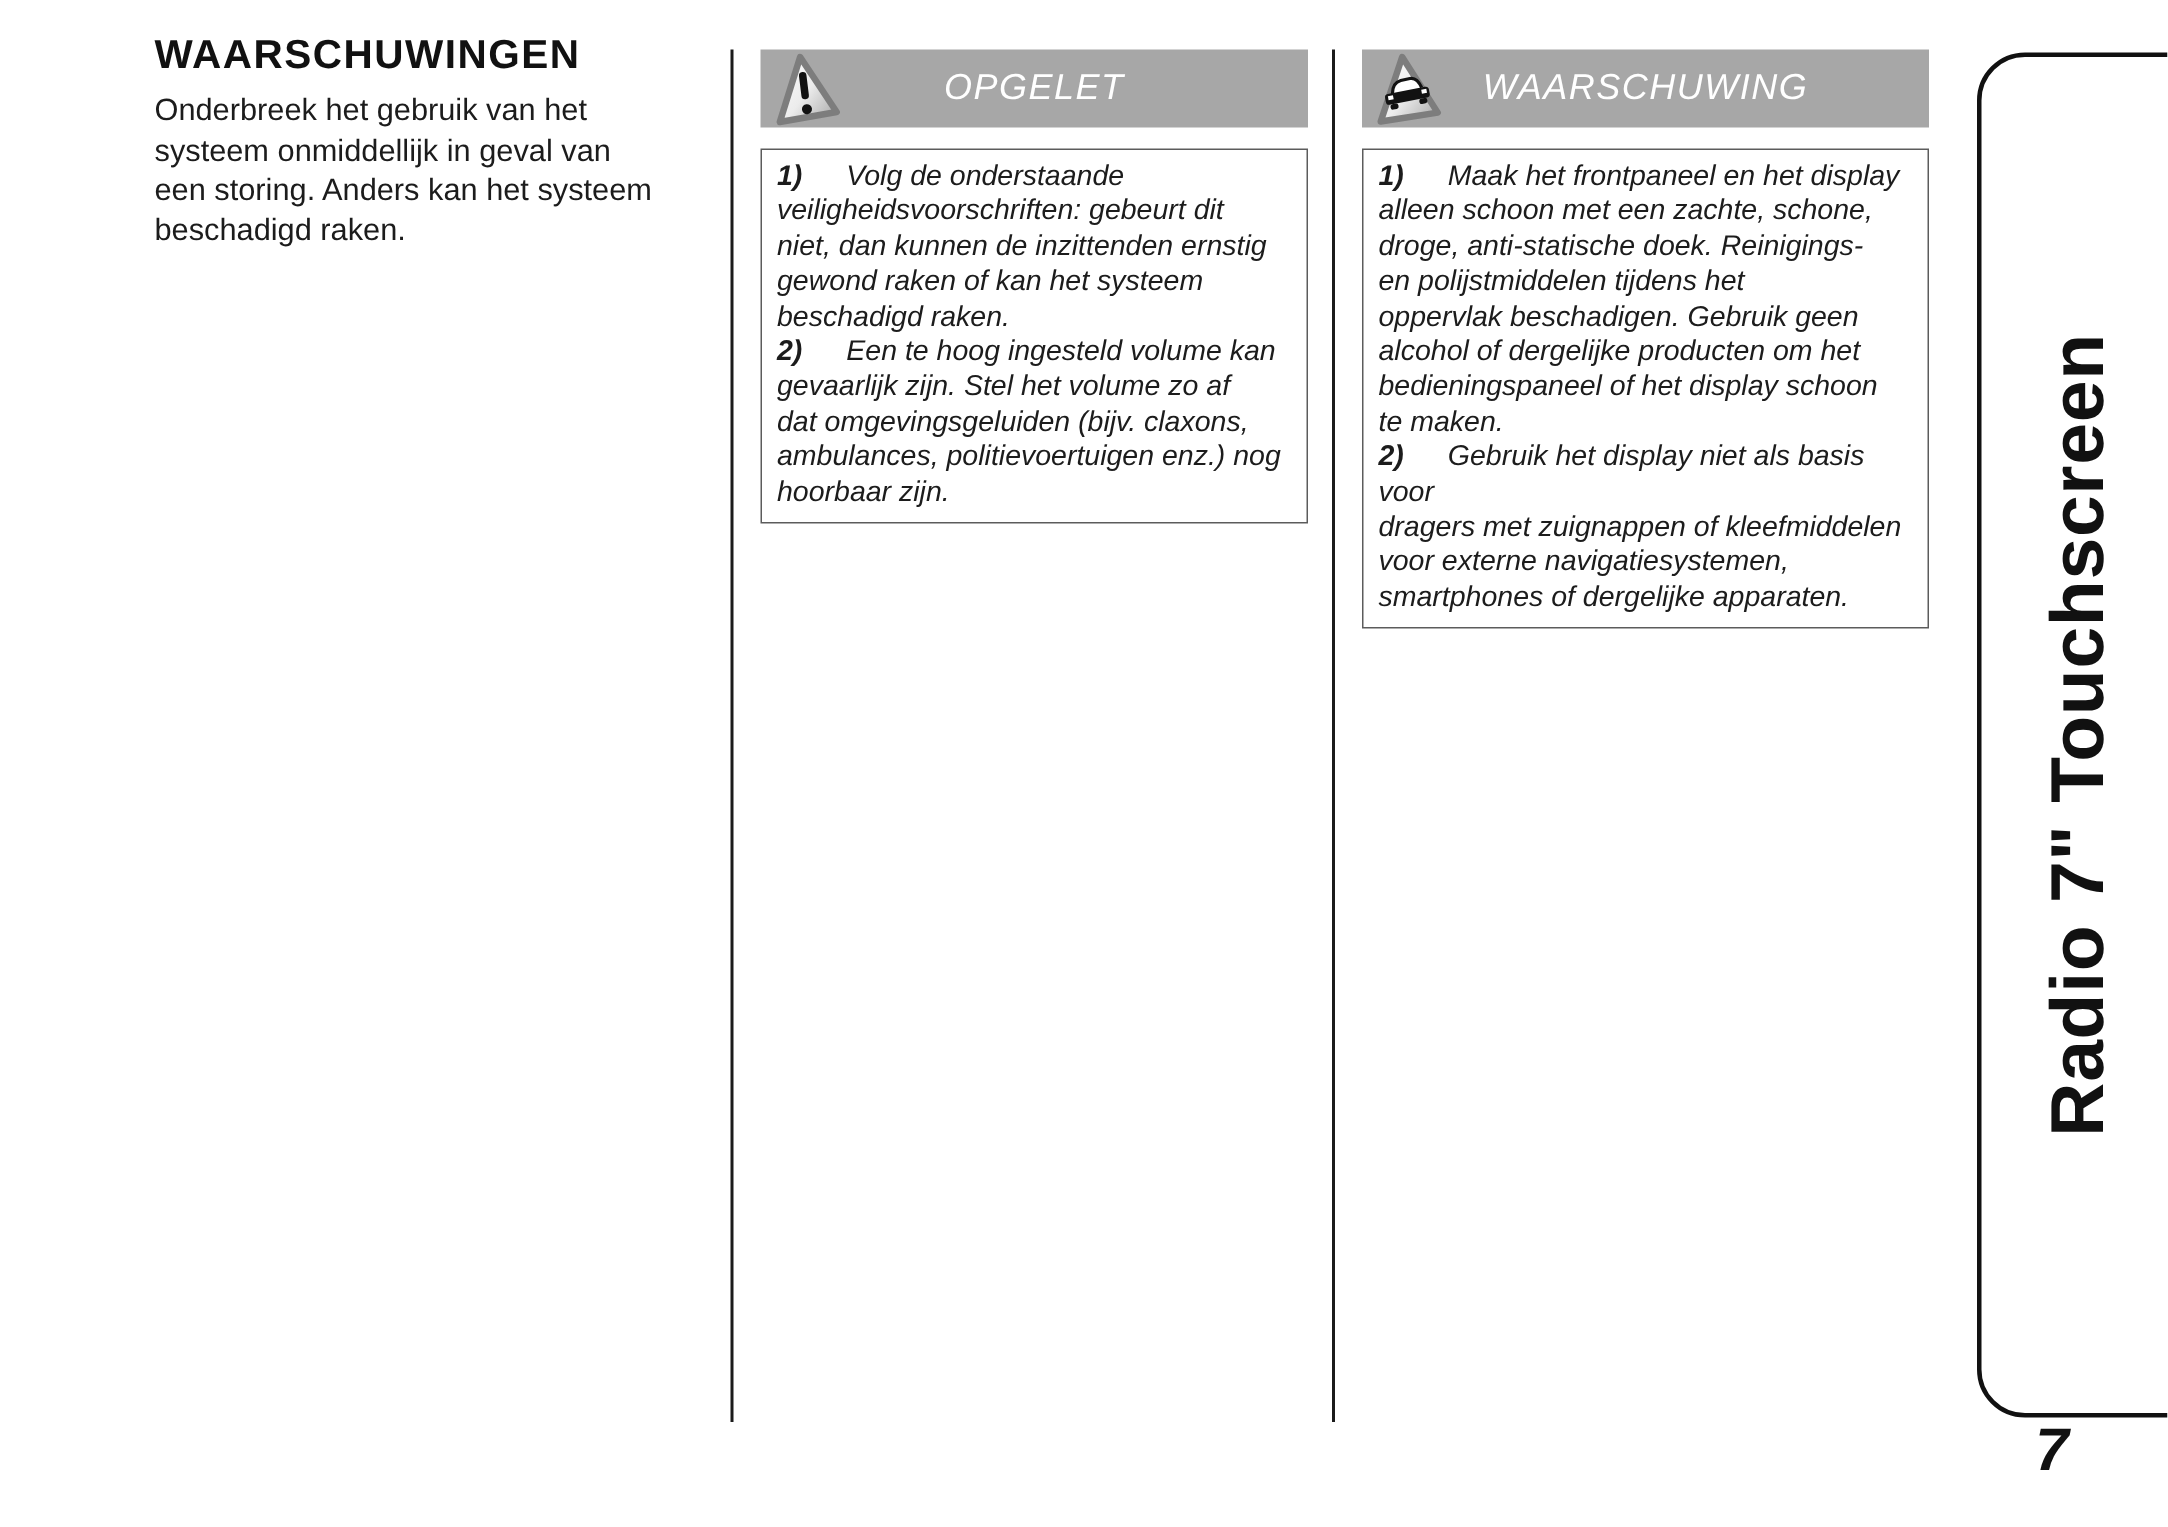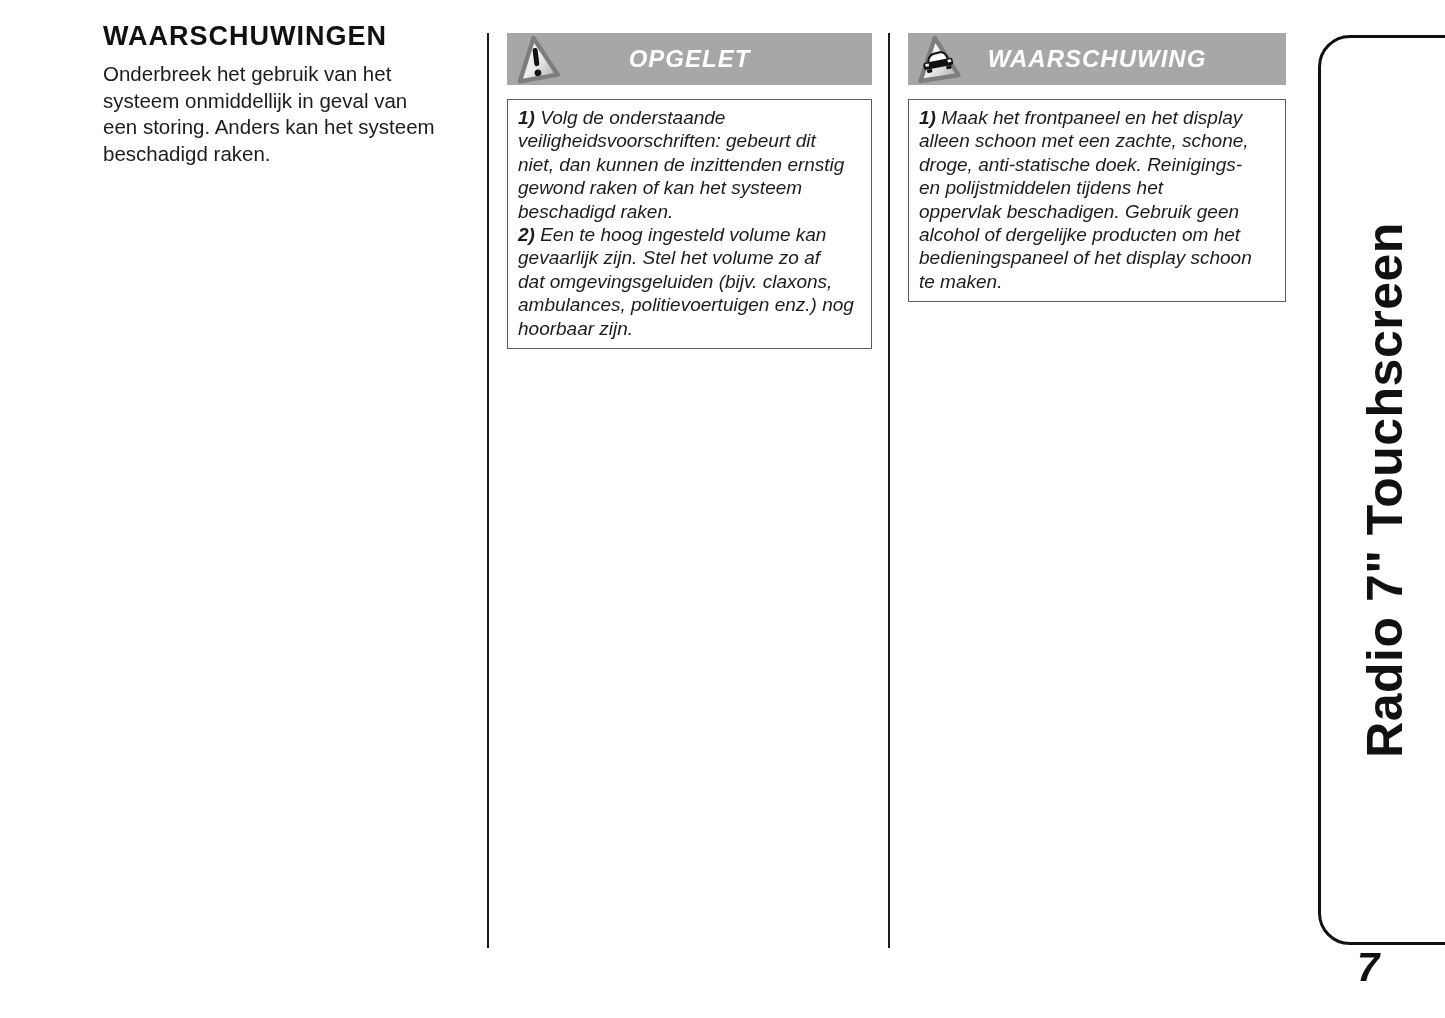--- a/index.html
+++ b/index.html
@@ -56,21 +56,21 @@
   .bar {
     position: relative;
     height: 52px;
     background: #a7a7a7;
     display: flex;
     align-items: center;
     justify-content: center;
   }
   .bar .bar-title {
     color: #ffffff;
-    font-weight: bold;
+    font-weight: normal;
     font-style: italic;
     font-size: 24px;
     letter-spacing: 1px;
   }
   .tri-icon {
     position: absolute;
     left: 5px;
     top: 1px;
     width: 48px;
     height: 50px;
@@ -84,21 +84,21 @@
     background: #ffffff;
   }
   .note {
     margin: 0;
     font-size: 19px;
     line-height: 23.4px;
     font-style: italic;
     color: #1c1c1c;
   }
   .note .num { font-weight: bold; }
-  .note .txt { white-space: pre-line; }
+  .note .txt { white-space: pre-line; margin-left: 24px; }
 
   
   .side-tab {
     position: absolute;
     left: 1318px;
     top: 35px;
     width: 180px;      
     height: 910px;
     border: 3px solid #111;
     border-radius: 32px;
@@ -207,20 +207,24 @@
     </header>
     <div class="note-box">
       <p class="note"><b class="num">1)</b> <span class="txt">Maak het frontpaneel en het display
 alleen schoon met een zachte, schone,
 droge, anti-statische doek. Reinigings-
 en polijstmiddelen tijdens het
 oppervlak beschadigen. Gebruik geen
 alcohol of dergelijke producten om het
 bedieningspaneel of het display schoon
 te maken.</span></p>
+      <p class="note"><b class="num">2)</b> <span class="txt">Gebruik het display niet als basis voor
+dragers met zuignappen of kleefmiddelen
+voor externe navigatiesystemen,
+smartphones of dergelijke apparaten.</span></p>
     </div>
   </section>
 
   <div class="side-tab">
     <div class="tab-label">Radio 7" Touchscreen</div>
   </div>
 
   <div class="page-number">7</div>
 
 </div>

